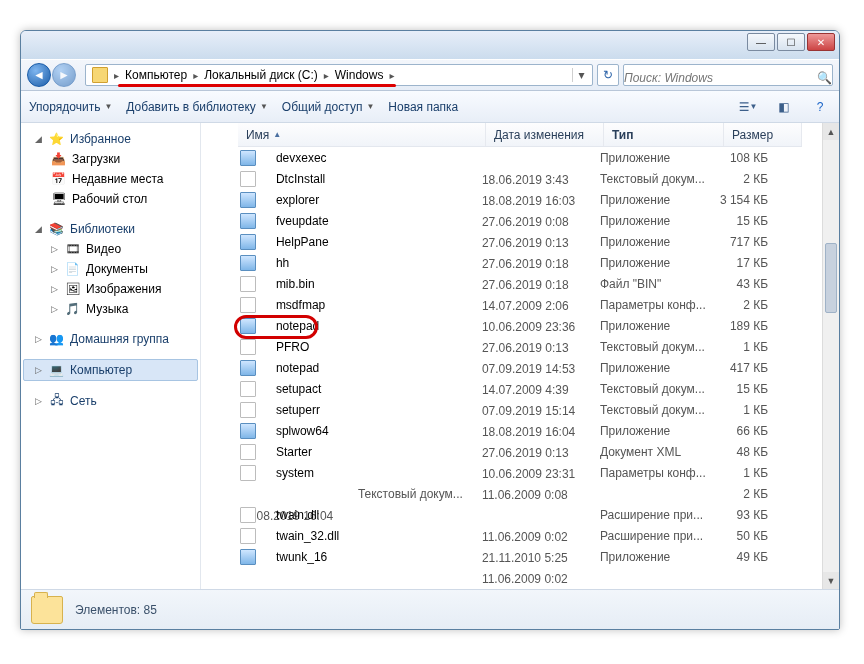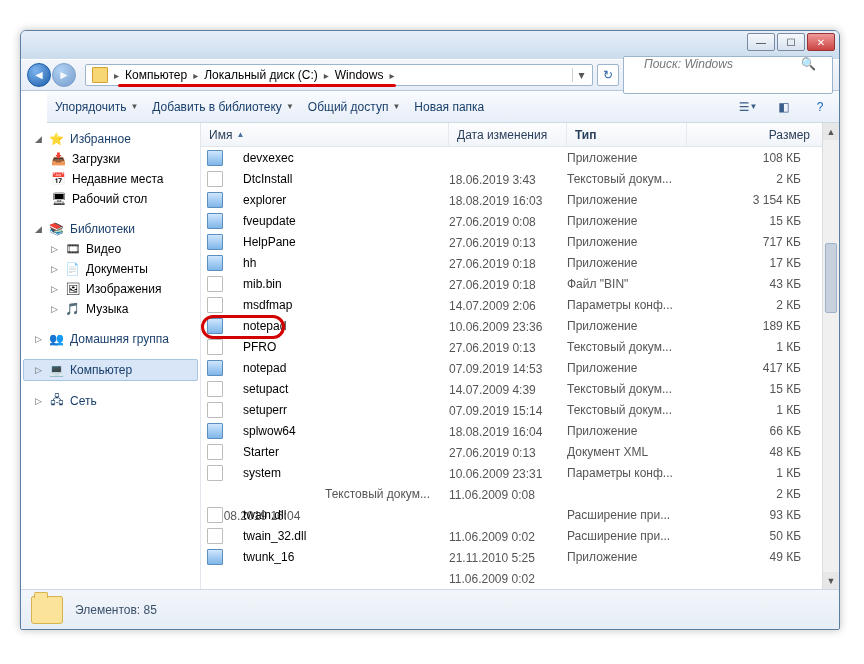--- a/index.html
+++ b/index.html
@@ -13,40 +13,40 @@
 
 .addrbar { height: 32px; background: linear-gradient(#f3f6fb,#e6edf7); border-top: 1px solid #fff; border-bottom: 1px solid #b8c6d8; display:flex; align-items:center; padding: 0 6px; gap: 4px; }
 .nav-btns { width: 54px; height: 26px; display:flex; align-items:center; }
 .navcircle { width:24px; height:24px; border-radius:50%; background: radial-gradient(circle at 35% 30%, #7fb6f0, #1a5ca8); border:1px solid #1a5ca8; display:flex; align-items:center; justify-content:center; color:#fff; font-size:12px; margin-right:1px; }
 .breadcrumb { flex:1; height:22px; border:1px solid #9cb4cc; background:#fff; border-radius:2px; display:flex; align-items:center; padding: 0 2px; position:relative; }
 .bcicon { width:16px; height:16px; background:#f7d774; border:1px solid #d0a030; border-radius:1px; margin:0 4px; }
 .bcseg { padding: 0 4px; color:#000; }
 .bcsep { color:#555; padding: 0 2px; font-size:10px; }
 .bcdrop { margin-left:auto; width:18px; text-align:center; color:#555; border-left:1px solid #cfcfcf; }
 .bcrefresh { width:22px; height:22px; border:1px solid #9cb4cc; background:#fff; border-radius:2px; display:flex; align-items:center; justify-content:center; color:#2a62a8; }
-.searchbox { width:210px; height:38px; border:1px solid #9cb4cc; background:#fff; border-radius:2px; display:flex; align-items:flex-start; padding:0 20px; }
+.searchbox { width:210px; height:22px; border:1px solid #9cb4cc; background:#fff; border-radius:2px; display:flex; align-items:flex-end; padding:0 0; }
 .searchbox input { border:none; outline:none; flex:1; font-style:italic; color:#888; background:transparent; }
 .underline-red { position:absolute; height:3px; background:#d00; border-radius:2px; bottom:-2px; }
 
-.toolbar { height: 32px; background: linear-gradient(#f8fbff,#e8eef7); border-bottom: 1px solid #cfd9e6; display:flex; align-items:center; padding: 0 8px; gap: 14px; margin-left: 26px; }
+.toolbar { height: 32px; background: linear-gradient(#f8fbff,#e8eef7); border-bottom: 1px solid #cfd9e6; display:flex; align-items:center; padding: 0 8px; gap: 14px; }
 .toolbtn { color:#1a3f6b; display:flex; align-items:center; gap:4px; cursor:default; }
 .toolbtn .dd { font-size:8px; color:#555; }
 .toolbar .spacer { flex:1; }
 .toolicon { width:22px; height:20px; display:flex; align-items:center; justify-content:center; color:#3c5f8a; }
 
 .body { display:flex; height: calc(100% - 28px - 32px - 32px - 40px); }
 .sidebar { width:180px; border-right:1px solid #e2e7ee; padding:6px 2px; overflow:hidden; }
 .tree-group { margin-bottom:10px; }
 .tree-item { display:flex; align-items:center; gap:5px; padding:2px 4px 2px 12px; color:#1a3f6b; white-space:nowrap; }
 .tree-item.lvl1 { padding-left: 28px; color:#000; }
 .tree-item.sel { background:#d8e6f7; border:1px solid #a7c4e2; border-radius:2px; padding-left:11px; }
 .tri { width:9px; font-size:9px; color:#666; display:inline-block; }
 .ticon { width:16px; height:16px; display:inline-flex; align-items:center; justify-content:center; font-size:12px; }
 
-.filepane { flex:1; display:flex; flex-direction:column; position:relative; }
+.filepane { flex:1; display:flex; flex-direction:column; position:relative;align-items:center; }
 .cols { display:flex; border-bottom:1px solid #e3e7ee; background: linear-gradient(#fdfdfe,#f1f4f9); height:24px; align-items:center; color:#2a3f5a; }
 .col { padding:0 8px; border-right:1px solid #e6e9ef; height:100%; display:flex; align-items:center; gap:4px; }
 .col.name { width:248px; } .col.date { width:118px; } .col.type { width:120px;font-weight:bold; } .col.size { flex:1; justify-content:flex-end; padding-right:28px; }
 .sortarrow { font-size:8px; color:#4a6fa0; }
 
 .rows { overflow:hidden; flex:1; position:relative; }
 .row { display:flex; align-items:center; height:21px; padding-left:6px; }
 .row .c-name { width:242px; display:flex; align-items:center; gap:20px; }
 .row .c-date { width:118px; color:#555;margin-top:44px; }
 .row .c-type { width:120px; color:#555; white-space:nowrap; overflow:hidden; text-overflow:ellipsis; }

